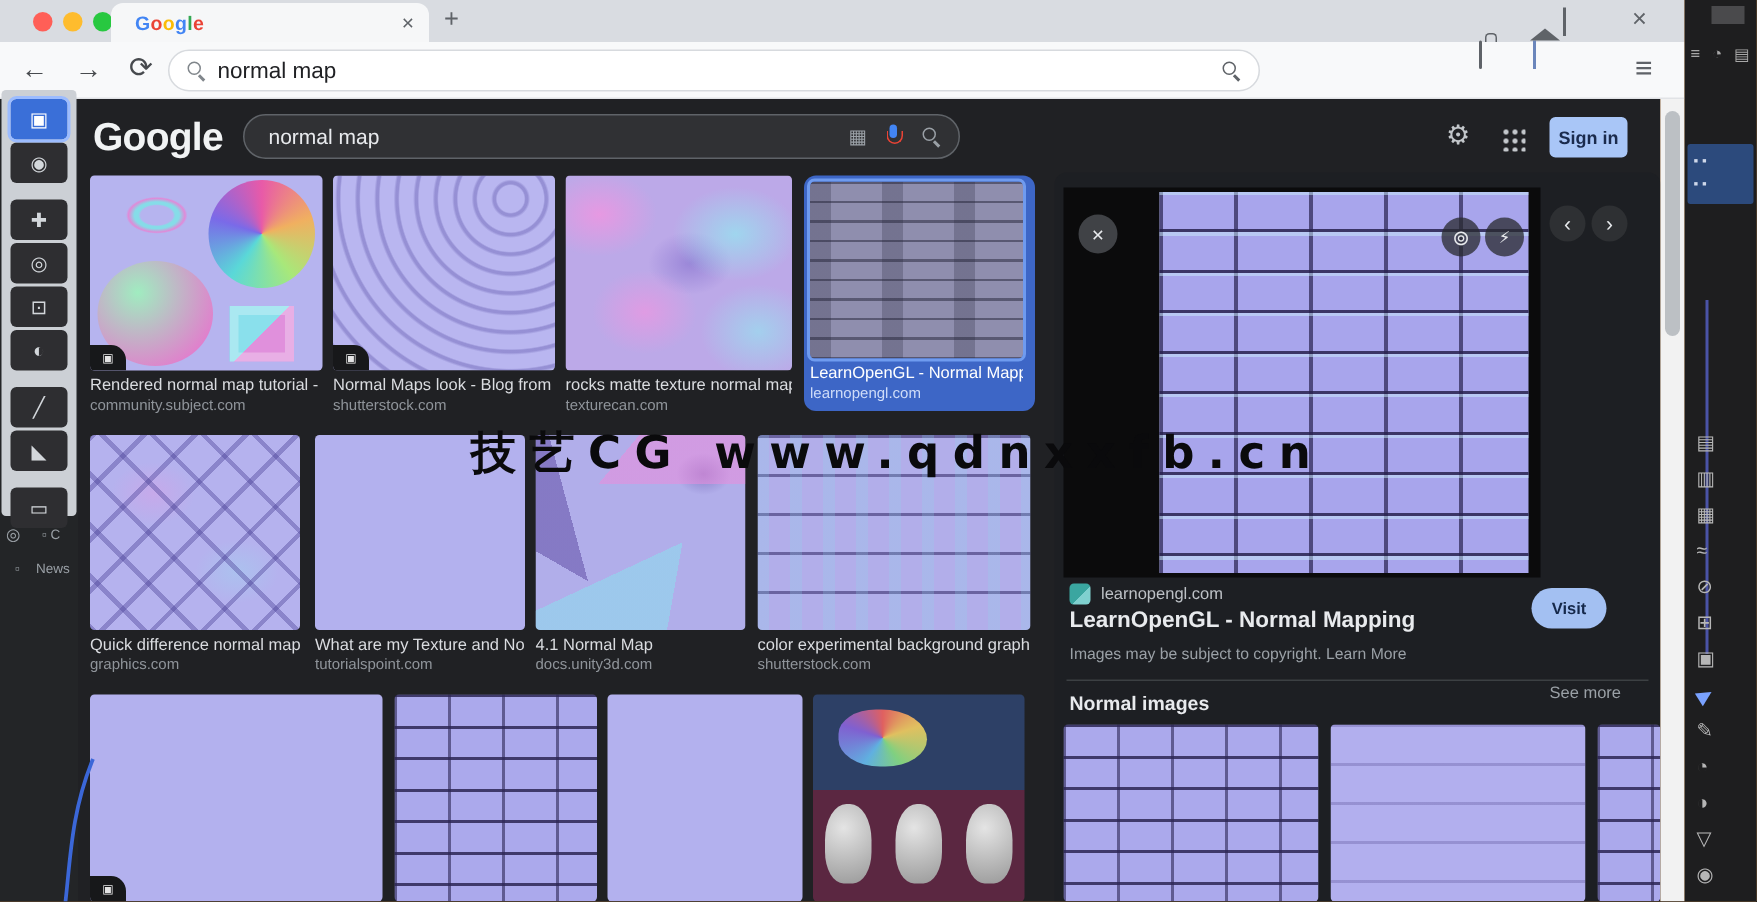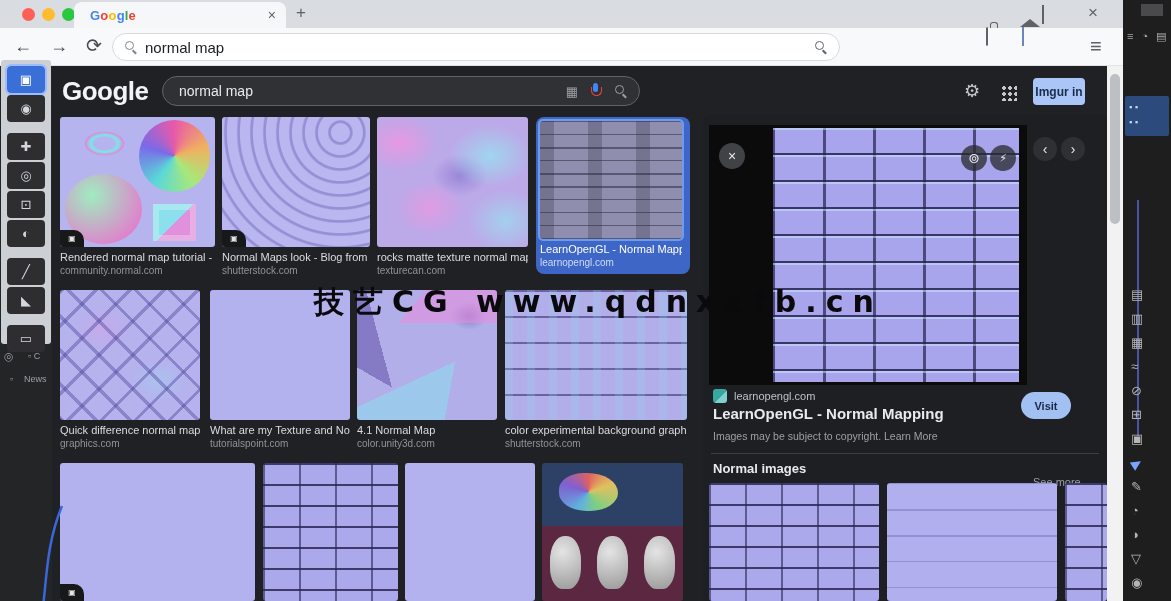--- a/index.html
+++ b/index.html
@@ -80,21 +80,21 @@
   .bigimg{position:absolute;left:64px;top:3px;width:246px;height:254px;}
   .cbtn{position:absolute;width:26px;height:26px;border-radius:50%;background:rgba(64,66,70,.85);color:#e8eaed;display:flex;align-items:center;justify-content:center;font-size:14px;}
   .site-row{position:absolute;left:10px;top:274px;display:flex;align-items:center;}
   .favicon{width:14px;height:14px;border-radius:3px;background:linear-gradient(135deg,#3aa6a0 0 55%,#7fd0cf 55%);margin-right:7px;}
   .psite{font-size:11px;color:#bdc1c6;}
   .ptitle{position:absolute;left:10px;top:290px;font-size:15px;font-weight:bold;color:#e8eaed;}
   .pcopy{position:absolute;left:10px;top:315px;font-size:10.5px;color:#9aa0a6;}
   .visit{position:absolute;left:318px;top:277px;width:50px;height:27px;border-radius:14px;background:#a3c0f2;color:#15284a;font-size:11px;font-weight:bold;display:flex;align-items:center;justify-content:center;}
   .pdiv{position:absolute;left:8px;top:338px;width:388px;height:1px;background:#3c4043;}
   .rel-h{position:absolute;left:10px;top:346px;font-size:13px;font-weight:bold;color:#e8eaed;}
-  .seemore{position:absolute;left:330px;top:361px;font-size:11px;color:#9aa0a6;}
+  .seemore{position:absolute;left:330px;top:341px;font-size:11px;color:#9aa0a6;}
   .relthumb{position:absolute;top:368px;height:118px;border-radius:3px;overflow:hidden;}
 
   
   .ldesk{position:absolute;left:0;top:66px;width:52px;height:535px;background:#232527;}
   .toolstrip{position:absolute;left:1px;top:60px;width:50px;height:284px;background:#ccd0d5;border-radius:3px;padding-top:4px;z-index:6;}
   .tbtn{width:38px;height:27px;margin:2px auto;background:#2e2e31;border-radius:4px;color:#d3d7db;font-size:13px;display:flex;align-items:center;justify-content:center;line-height:1;}
   .tbtn.sel{background:#3a6fd8;outline:2px solid #9cbcff;color:#fff;}
   .tgap{height:7px;}
   .dicon{position:absolute;color:#9aa0a6;font-size:9px;}
   .dlabel{position:absolute;color:#9aa0a6;font-size:9px;}
@@ -147,32 +147,32 @@
   <div class="page">
     <div class="glogo">Google</div>
     <div class="spill">
       <span class="spill-q">normal map</span>
       <span class="kbd">▦</span>
       <span class="mic"></span>
       <span class="mag" style="color:#9aa0a6"></span>
     </div>
     <span class="gear">⚙</span>
     <span class="apps"></span>
-    <div class="signin">Imgur in</div>
+    <div class="signin">Sign in</div>
 
     <div class="gitem" style="left:8px;top:51px;width:155px">
       <div class="thumb v-shapes" style="height:130px">
         <span class="sh sh-torus"></span>
         <span class="sh sh-cone"></span>
         <span class="sh sh-sphere"></span>
         <span class="sh sh-cube"></span>
         <span class="badge">▣</span>
       </div>
       <div class="cap">Rendered normal map tutorial - Imgur.</div>
-      <div class="site">community.normal.com</div>
+      <div class="site">community.subject.com</div>
     </div>
     <div class="gitem" style="left:170px;top:51px;width:148px">
       <div class="thumb v-waves" style="height:130px">
         <span class="badge">▣</span>
       </div>
       <div class="cap">Normal Maps look - Blog from</div>
       <div class="site">shutterstock.com</div>
     </div>
     <div class="gitem" style="left:325px;top:51px;width:151px">
       <div class="thumb v-rough" style="height:130px"></div>
@@ -191,21 +191,21 @@
       <div class="site">graphics.com</div>
     </div>
     <div class="gitem" style="left:158px;top:224px;width:140px">
       <div class="thumb v-flat" style="height:130px"></div>
       <div class="cap">What are my Texture and Normal ...</div>
       <div class="site">tutorialspoint.com</div>
     </div>
     <div class="gitem" style="left:305px;top:224px;width:140px">
       <div class="thumb v-chunks" style="height:130px"></div>
       <div class="cap">4.1 Normal Map</div>
-      <div class="site">color.unity3d.com</div>
+      <div class="site">docs.unity3d.com</div>
     </div>
     <div class="gitem" style="left:453px;top:224px;width:182px">
       <div class="thumb v-planks" style="height:130px"></div>
       <div class="cap">color experimental background graphics ...</div>
       <div class="site">shutterstock.com</div>
     </div>
 
     <div class="gitem" style="left:8px;top:397px;width:195px">
       <div class="thumb v-flat" style="height:138px">
         <span class="badge">▣</span>

